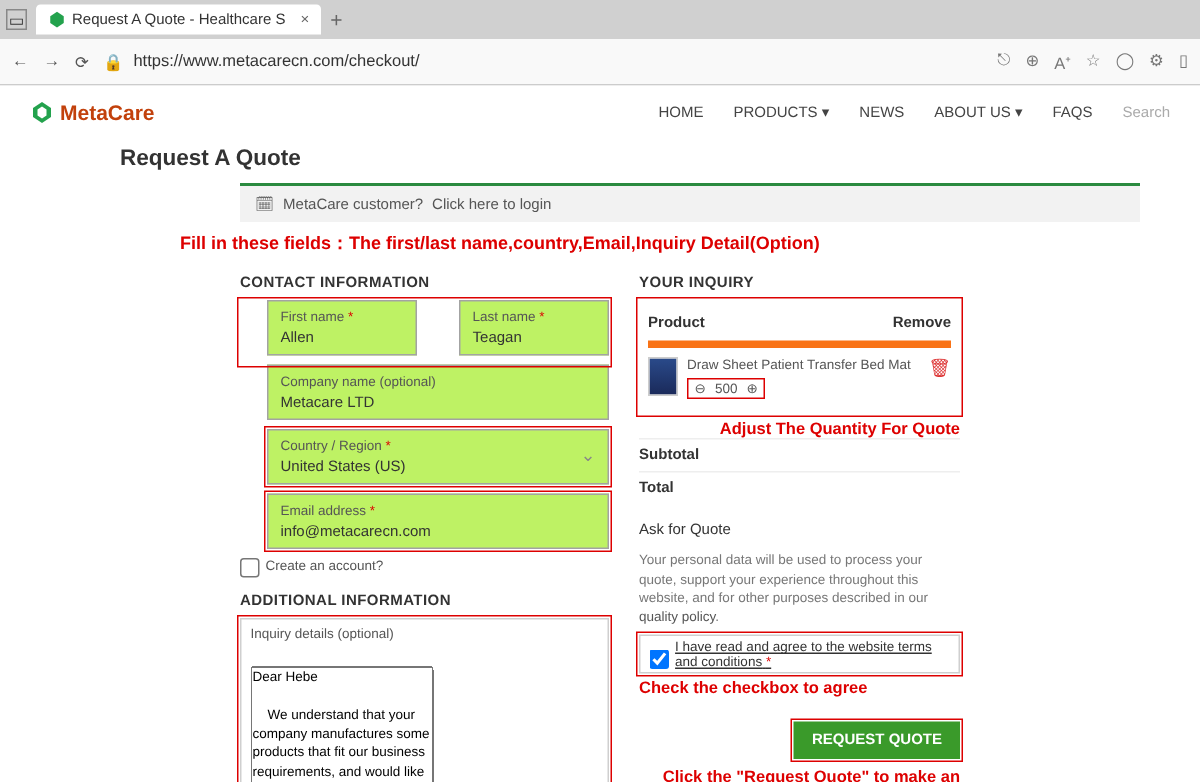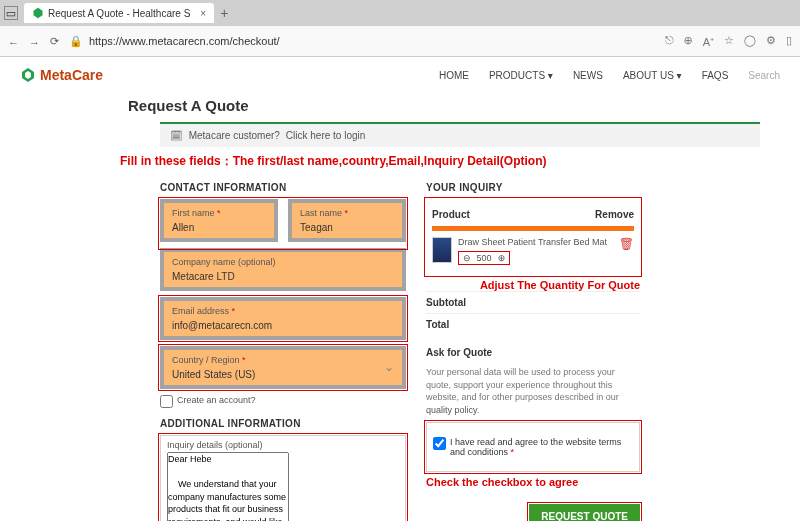--- a/index.html
+++ b/index.html
@@ -18,51 +18,51 @@
 .right-icons { display: flex; gap: 10px; color: #777; }
 .page { background: #fff; min-height: 490px; position: relative; padding: 0 20px; }
 .topnav { display: flex; align-items: center; justify-content: space-between; padding: 10px 0; }
 .logo { display: flex; align-items: center; gap: 4px; font-weight: bold; color: #c2410c; font-size: 14px; }
 .logo .logomark { width: 16px; height: 16px; }
 .menu { display: flex; gap: 20px; font-size: 10px; color: #444; align-items: flex-end; padding-left: 28px; }
 .menu span { cursor: pointer; }
 .content { display: flex; gap: 20px; padding: 0 140px 20px 140px; }
 .left { flex: 1.15; }
 .right { flex: 1; }
-.page-title { font-size: 15px; font-weight: bold; margin: 4px 0 8px 108px; }
+.page-title { font-size: 15px; font-weight: bold; margin: 4px 0 8px 60px; }
 .notice { background: #f2f2f2; border-top: 2px solid #2a8a3f; padding: 6px 10px; font-size: 10px; color: #555; margin: 0 20px 6px 140px; display: flex; align-items: center; gap: 6px; }
 .anno-red { color: #d00; font-weight: bold; font-size: 12px; margin: 2px 0 6px 100px; }
 .section-h { font-size: 10px; font-weight: bold; margin: 6px 0; letter-spacing: 0.3px; }
 .row2 { display: flex; gap: 10px; }
-.field { border: 4px solid #a3a3a3; padding: 5px 8px; margin-bottom: 6px; background: #fdba74; }
+.field { border: 1px solid #a3a3a3; padding: 5px 8px; margin-bottom: 6px; background: #bef264; margin-left: 18px; }
 .field label { display: block; font-size: 9px; color: #555; margin-bottom: 3px; }
 .field input, .field select, .field textarea { border: none; width: 100%; font-size: 10px; color: #333; outline: none; background: transparent; }
 .req { color: #d00; }
 .redbox { outline: 1.5px solid #d00; outline-offset: 1px; }
 .redbox-tight { border: 1.5px solid #d00 !important; }
 .select-wrap { position: relative; }
 .select-wrap:after { content: "⌄"; position: absolute; right: 8px; top: 50%; transform: translateY(-60%); color: #888; font-size: 12px; }
 .chk-row { font-size: 9px; color: #555; display: flex; align-items: flex-start; gap: 4px; margin: 4px 0; }
 .table-head { display: flex; justify-content: space-between; font-size: 10px; font-weight: bold; padding: 6px 0; border-bottom: 5px solid #f97316; }
 .prod-row { display: flex; align-items: flex-start; gap: 6px; padding: 6px 0; }
 .prod-img { width: 20px; height: 26px; background: linear-gradient(#2a4a8a, #1a2a5a); border: 1px solid #ccc; }
 .prod-info { flex: 1; font-size: 9px; color: #555; }
 .qty { display: inline-flex; align-items: center; border: 1px solid #ccc; padding: 1px 4px; gap: 6px; font-size: 9px; margin-top: 4px; }
 .qty.redbox-tight { border: 1.5px solid #d00; }
 .trash { color: #d33; cursor: pointer; font-size: 12px; margin-left: auto; }
 .sum-row { display: flex; justify-content: space-between; font-size: 10px; font-weight: bold; padding: 5px 0; border-top: 1px solid #eee; }
-.ask-h { font-size: 10px; font-weight: bold; margin: 12px 0 8px 0; }
+.ask-h { font-size: 10px; font-weight: normal; margin: 12px 0 8px 0; }
 .privacy { font-size: 9px; color: #777; line-height: 1.4; margin-bottom: 6px; }
 .privacy a { color: #555; }
-.agree-box { border: 1px solid #cfcfcf; padding: 14px 6px; font-size: 9px; display: flex; align-items: flex-start; gap: 4px; }
+.agree-box { border: 1px solid #cfcfcf; padding: 2px 6px; font-size: 9px; display: flex; align-items: flex-end; gap: 4px; text-decoration: underline; }
 .btn { background: #3a9a2a; color: #fff; border: none; padding: 7px 12px; font-size: 10px; font-weight: bold; cursor: pointer; float: right; margin-top: 16px; }
 .anno-right { color: #d00; font-weight: bold; font-size: 11px; }
 textarea { resize: vertical; height: 100px; font-size: 9px; line-height: 1.4; }
 .textarea-wrap { border: 1px solid #cfcfcf; padding: 4px 6px; }
-.textarea-wrap label { font-size: 9px; color: #555; display: block; margin-bottom: 2px; }
+.textarea-wrap label { font-size: 9px; color: #555; display: block; margin-bottom: 17px; }
 </style>
 </head>
 <body>
 
 <div class="browser-chrome">
   <div class="tab-bar">
     <span class="tab-icon-sq">▭</span>
     <div class="tab">
       <svg class="favicon" viewBox="0 0 16 16">
           <path fill="#23a24d" d="M8 1l6 4v6l-6 4-6-4V5z"></path>
@@ -108,21 +108,21 @@
       <span>ABOUT US ▾</span>
       <span>FAQS</span>
       <span style="color:#aaa">Search</span>
     </div>
   </div>
 
   <div class="page-title">Request A Quote</div>
 
   <div class="notice">
     <span>🗓</span>
-    <span>Metacare customer?</span>
+    <span>MetaCare customer?</span>
     <span>Click here to login</span>
   </div>
 
   <div class="anno-red">Fill in these fields：The first/last name,country,Email,Inquiry Detail(Option)</div>
 
   <div class="content">
     <div class="left">
       <div class="section-h">CONTACT INFORMATION</div>
 
       <div class="row2 redbox">
@@ -134,28 +134,28 @@
           <label><span>Last name</span> <span class="req">*</span></label>
           <input value="Teagan" style="">
         </div>
       </div>
 
       <div class="field">
         <label>Company name (optional)</label>
         <input value="Metacare LTD" style="">
       </div>
 
+      <div class="field select-wrap redbox">
+        <label><span>Country / Region</span> <span class="req">*</span></label>
+        <input readonly="" value="United States (US)" style="">
+      </div>
+
       <div class="field redbox">
         <label><span>Email address</span> <span class="req">*</span></label>
         <input value="info@metacarecn.com" style="">
-      </div>
-
-      <div class="field select-wrap redbox">
-        <label><span>Country / Region</span> <span class="req">*</span></label>
-        <input readonly="" value="United States (US)" style="">
       </div>
 
       <div class="chk-row">
         <input type="checkbox" style="">
         <span>Create an account?</span>
       </div>
 
       <div class="section-h" style="margin-top:10px">ADDITIONAL INFORMATION</div>
 
       <div class="textarea-wrap redbox">

